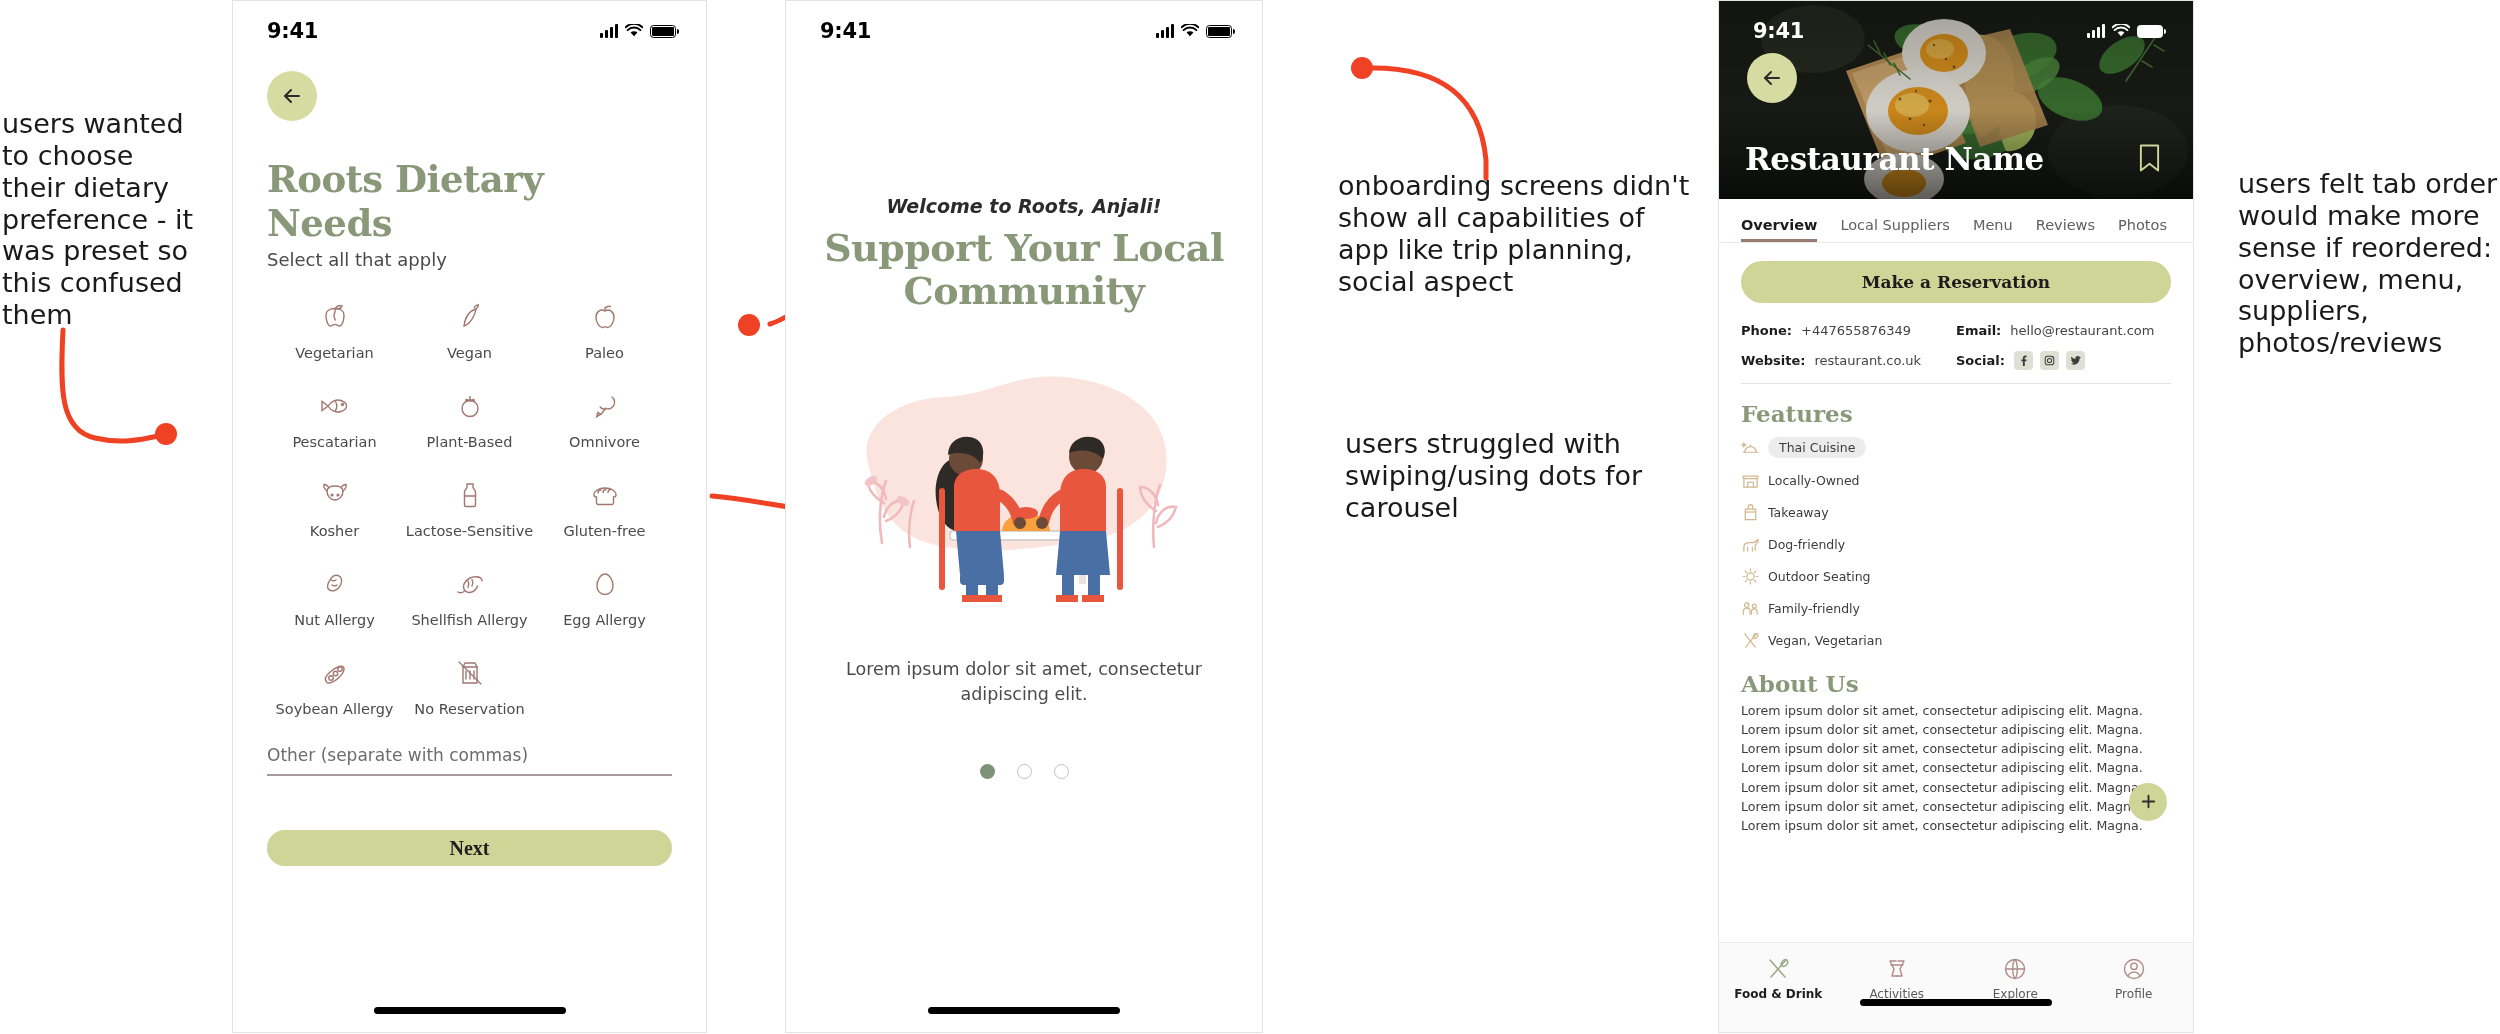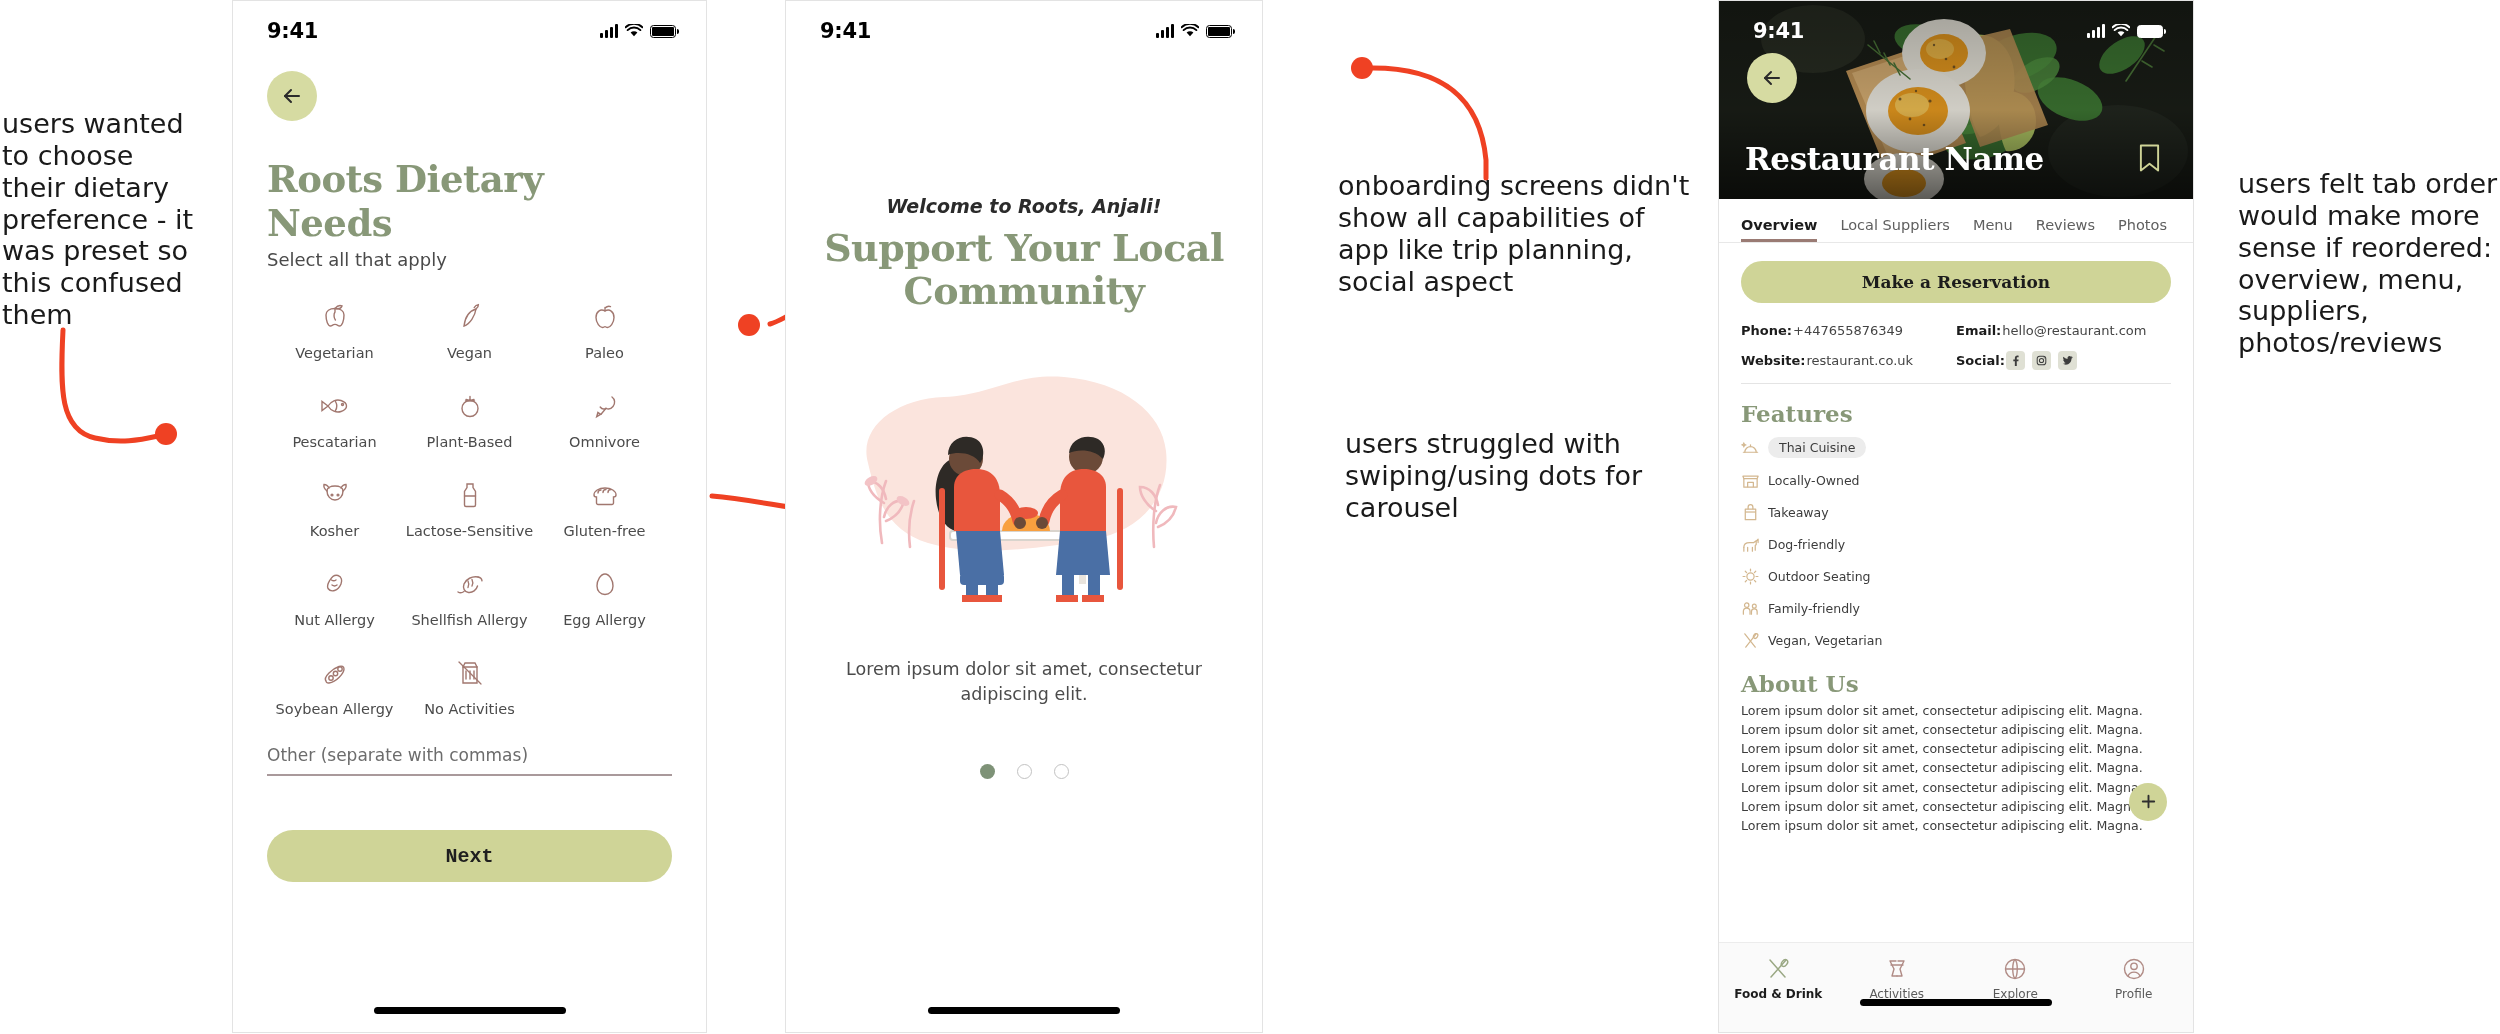--- a/index.html
+++ b/index.html
@@ -94,23 +94,23 @@
   .diet-ico { height: 42px; display:flex; align-items:center; justify-content:center; }
   .diet-ico svg { width: 40px; height: 40px; }
   .diet-lbl {
     margin-top: 7px; font-size: 14.5px; color: #4b4b4b;
     font-family: "DejaVu Sans", sans-serif; text-align: left; white-space: nowrap;
   }
   .other-field { margin-top: 28px; }
   .other-lbl { font-size: 17px; color: #6c6c6c; font-family:"DejaVu Sans",sans-serif; }
   .other-rule { margin-top: 9px; height: 2px; background: #a9999b; }
   .next-btn {
-    margin-top: 54px; height: 52px; border-radius: 26px; background: #cfd497;
+    margin-top: 54px; height: 36px; border-radius: 26px; background: #cfd497;
     display: flex; align-items: center; justify-content: center;
-    font-family: Liberation Mono, monospace; font-weight: bold; font-size: 20px; color: #1f1f1f;
+    font-family: Liberation Serif, serif; font-weight: bold; font-size: 20px; color: #1f1f1f;
   }
   .home-ind {
     position: absolute; bottom: 18px; left: 50%; transform: translateX(-50%);
     width: 192px; height: 7px; border-radius: 4px; background: #000;
   }
 
   
   #phone-2 .body { padding: 0 36px; text-align: center; }
   .p2-welcome {
     margin-top: 148px; font-size: 19px; font-weight: bold; font-style: italic;
@@ -159,21 +159,21 @@
   }
 
   #phone-3 .body { padding: 0 22px; }
   .reserve-btn {
     margin-top: 18px; height: 42px; border-radius: 21px; background: #cfd497;
     display:flex; align-items:center; justify-content:center;
     font-family:"DejaVu Serif",serif; font-weight:bold; font-size: 17px; color:#1c1c1c;
   }
   .contact { margin-top: 20px; font-family:"DejaVu Sans",sans-serif; font-size: 13px; color:#444; }
   .contact-row { display: flex; margin-bottom: 13px; }
-  .contact-col { width: 50%; display: flex; align-items: center; gap: 1px; }
+  .contact-col { width: 50%; display: flex; align-items: center; gap: 9px; }
   .contact-col b { color: #1c1c1c; font-weight: bold; }
   .socials { display: flex; gap: 7px; align-items: center; }
   .soc { width: 19px; height: 19px; border-radius: 4px; background: #dfe0d4;
          display:flex; align-items:center; justify-content:center; }
   .soc svg { width: 11px; height: 11px; }
   .hr { height: 1px; background: #e4e4e4; margin: 6px 0 0 0; }
 
   .sec-title { font-family:"DejaVu Serif",serif; font-weight:bold; font-size: 23px; color:#889878; }
   #features-section { margin-top: 16px; }
   .feat-grid { margin-top: 10px; display: grid; grid-template-columns: 1fr; row-gap: 13px; }
@@ -401,21 +401,21 @@
 
         <div class="diet-cell">
           <div class="diet-ico">
               <svg viewBox="0 0 40 40" fill="none" stroke="#a1776f" stroke-width="1.4" stroke-linecap="round">
             <path d="M13 14h14v16H13z"></path>
                 <path d="M13 14l2-4h10l2 4"></path>
             <path d="M16 18v8M20 18v8M24 18v8"></path>
             <path d="M9 9l22 22" stroke-width="1.2"></path>
               </svg>
             </div>
-          <div class="diet-lbl">No Activities</div>
+          <div class="diet-lbl">No Reservation</div>
         </div>
       </div>
 
       <div class="other-field">
         <div class="other-lbl">Other (separate with commas)</div>
         <div class="other-rule"></div>
       </div>
 
       <div class="next-btn">Next</div>
     </div>

